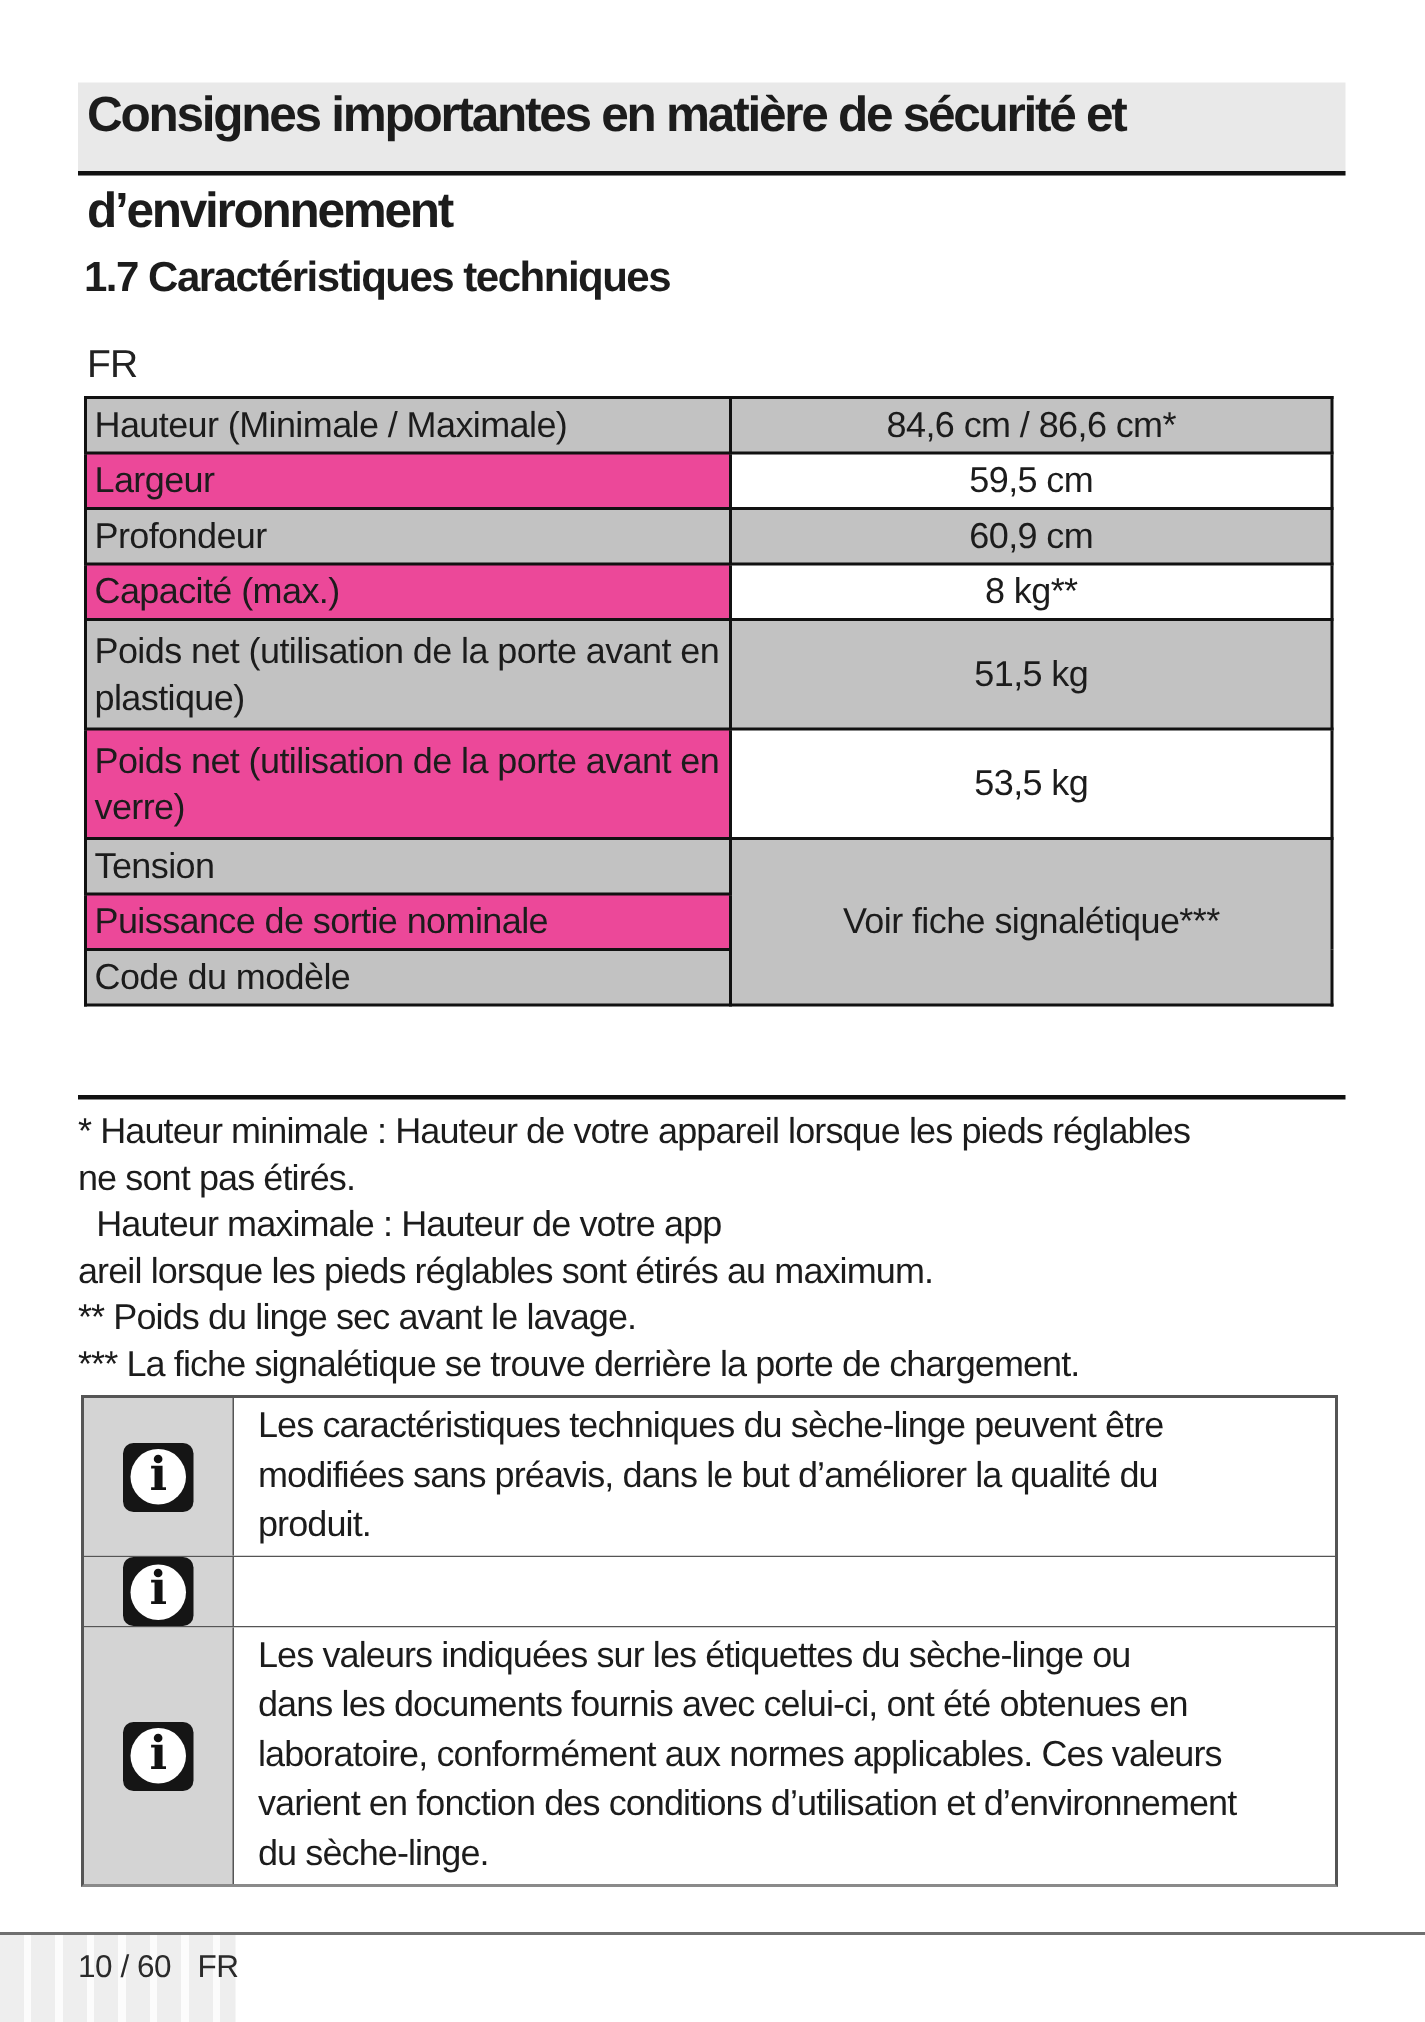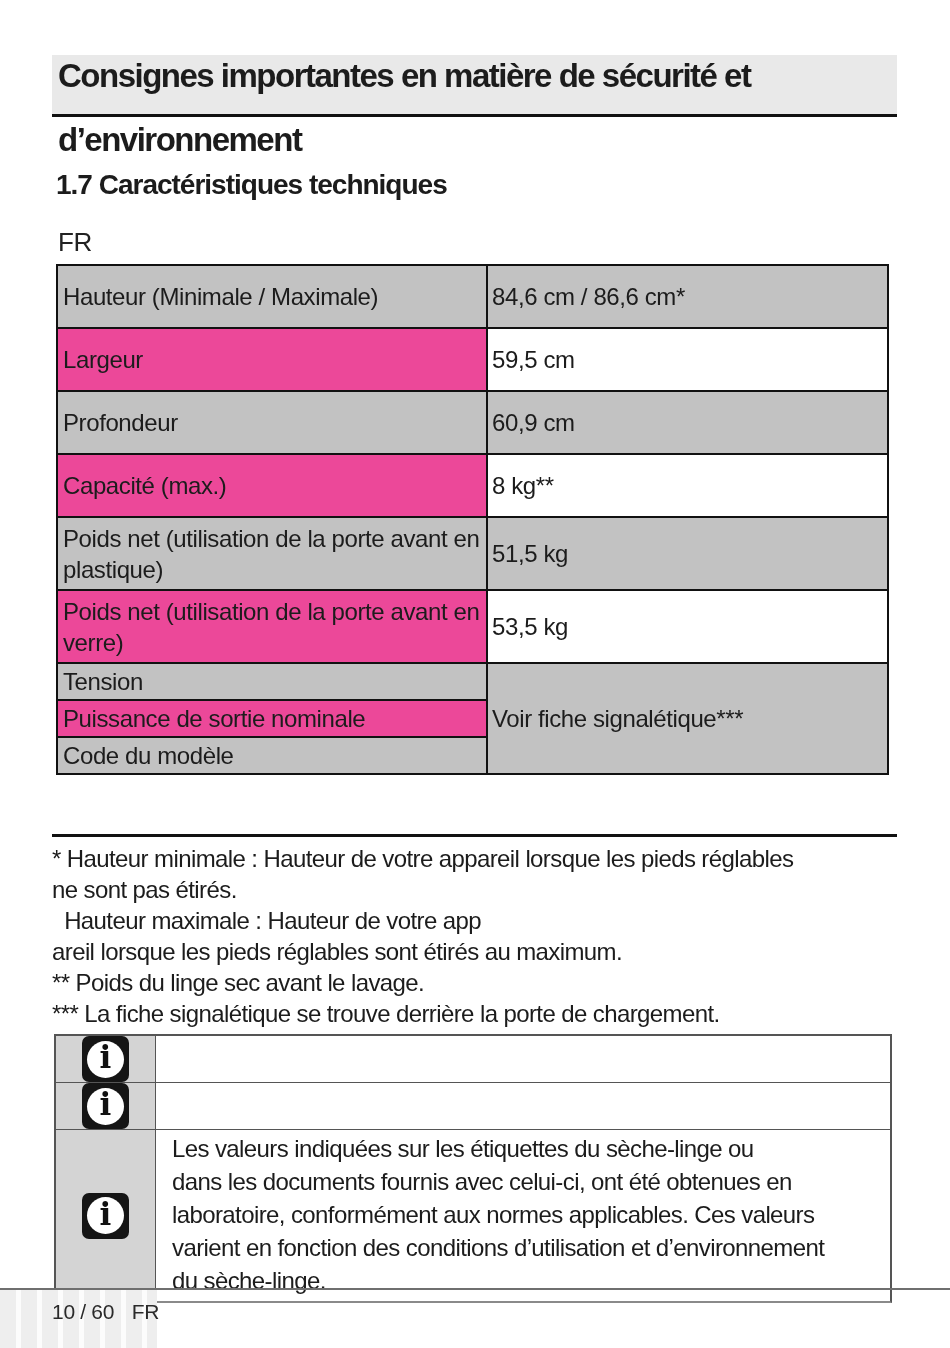--- a/index.html
+++ b/index.html
@@ -71,21 +71,21 @@
     table-layout: fixed;
   }
   table.spec-table td {
     border: 2px solid var(--border-dark);
     font-size: 24px;
     letter-spacing: -0.4px;
     line-height: 31px;
     vertical-align: middle;
   }
   td.spec-label { width: 430px; text-align: left; padding: 2px 4px 2px 5px; }
-  td.spec-value { text-align: left; padding: 15px 4px; }
+  td.spec-value { text-align: center; padding: 2px 4px; }
   tr.row-gray  td.spec-label { background: var(--table-gray); }
   tr.row-white td.spec-label { background: #ec4899; }
   tr.row-gray  td.spec-value { background: var(--table-gray); }
   tr.row-white td.spec-value { background: #ffffff; }
   td.spec-value.merged { background: var(--table-gray); }
   tr.h-single td { height: 37px; }
   tr.h-double td { height: 73px; }
 
   
   .footnote-rule {
@@ -259,20 +259,23 @@
 
     <div class="info-table">
       <div class="info-row">
         <div class="info-icon-cell">
           <div class="info-icon">
             <div class="info-icon-circle">
               <span class="info-icon-glyph">i</span>
             </div>
           </div>
         </div>
+        <div class="info-text">Les caractéristiques techniques du sèche-linge peuvent être
+modifiées sans préavis, dans le but d’améliorer la qualité du
+produit.</div>
       </div>
       <div class="info-row">
         <div class="info-icon-cell">
           <div class="info-icon">
             <div class="info-icon-circle">
               <span class="info-icon-glyph">i</span>
             </div>
           </div>
         </div>
       </div>

